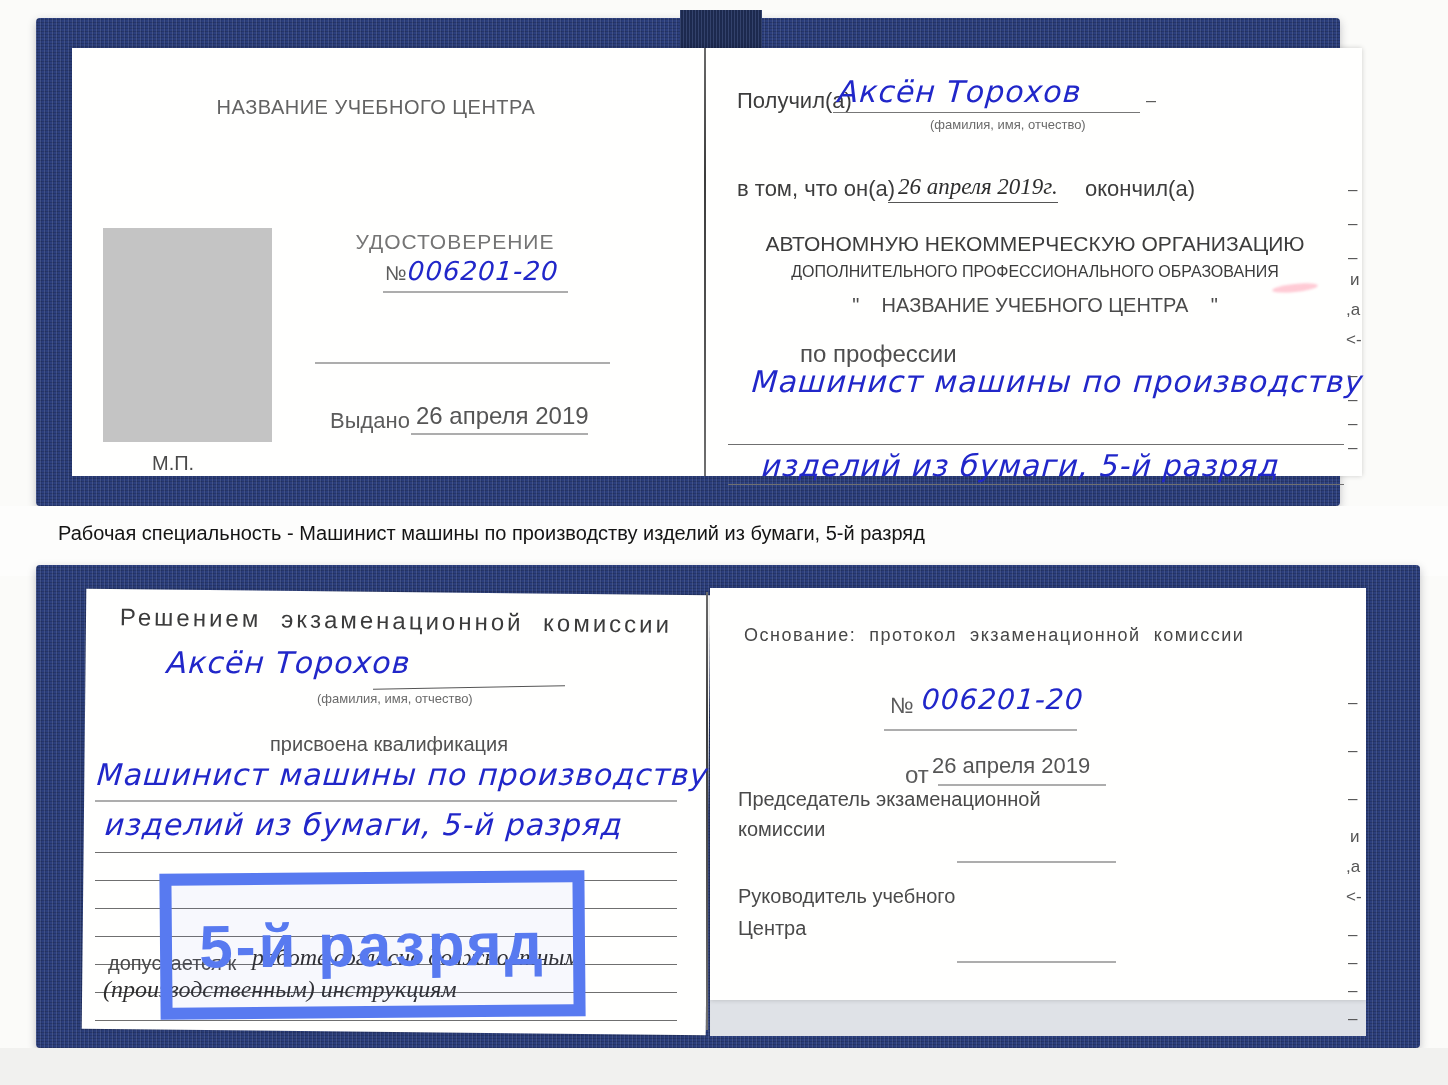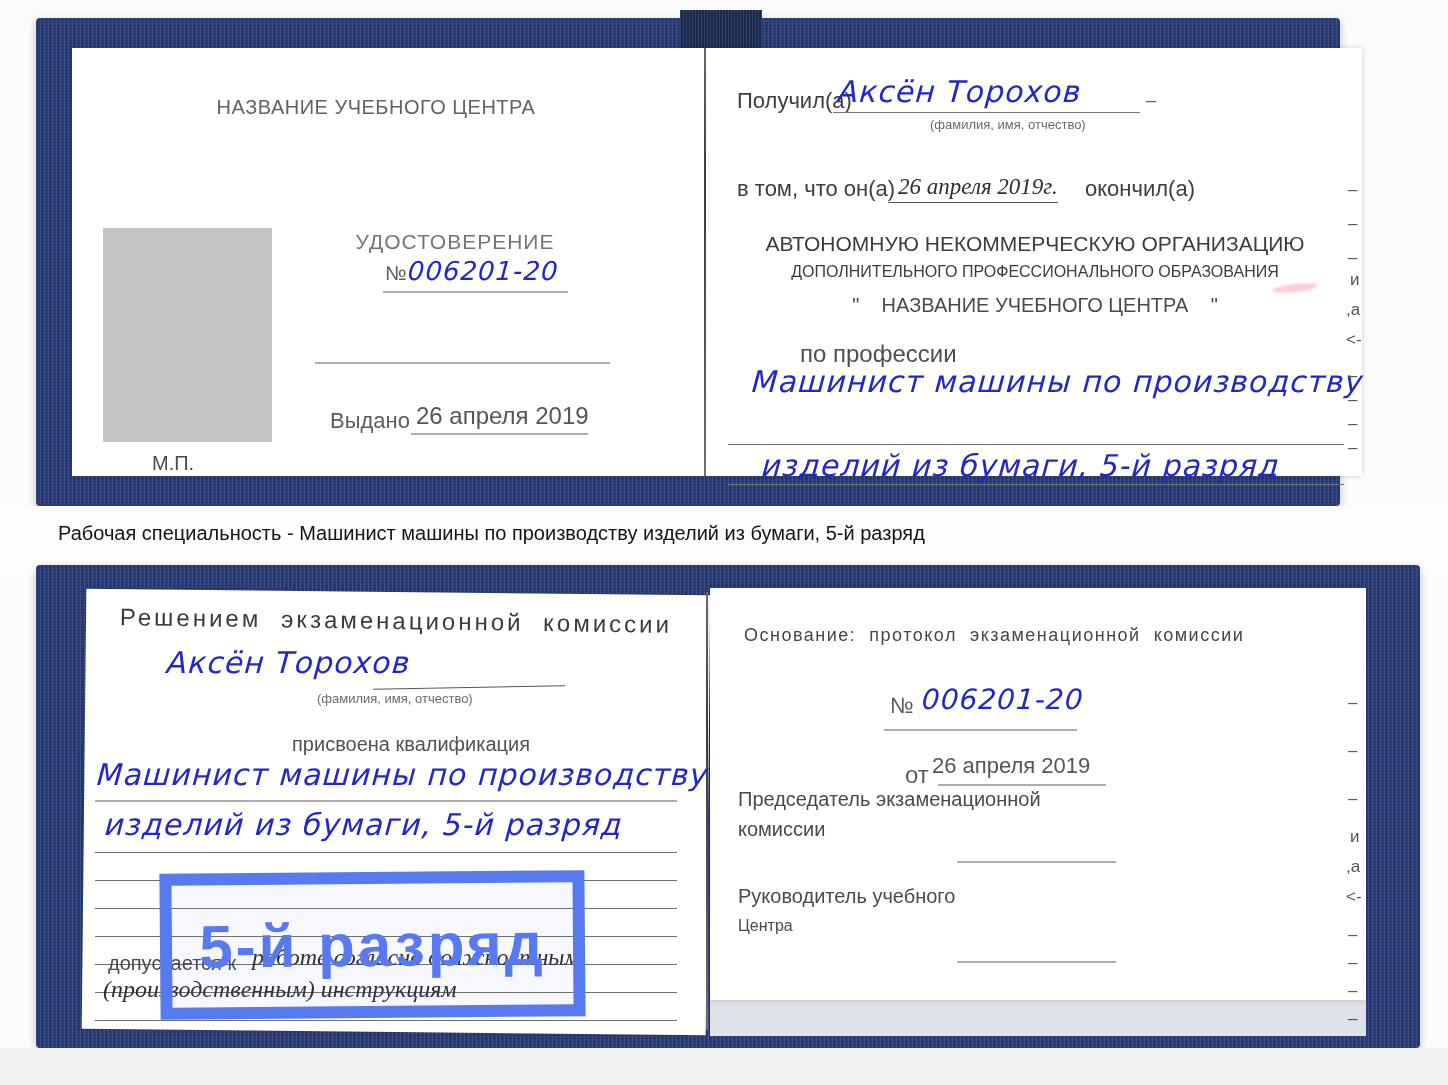--- a/index.html
+++ b/index.html
@@ -95,21 +95,21 @@
   <div class="cert" style="left:36px;top:565px;width:1384px;height:483px;">
     <div style="position:absolute;left:674px;top:23px;width:656px;height:448px;background:#dfe2e7;"></div>
     <div class="sheet" style="left:48px;top:27px;width:624px;height:440px;transform:rotate(.6deg);"></div>
     <div class="sheet" style="left:674px;top:23px;width:656px;height:412px;"></div>
     <div class="spine" style="left:670px;top:27px;height:438px;"></div>
 
     <div class="t" style="left:60px;top:42px;width:600px;text-align:center;font-size:24px;letter-spacing:3px;word-spacing:10px;color:#3b3b3b;transform:rotate(.8deg);">Решением экзаменационной комиссии</div>
     <div class="t hw" style="left:131px;top:80px;font-size:30px;">Аксён Торохов</div>
     <div class="rule-thin" style="left:337px;top:122px;width:192px;background:#555;transform:rotate(-1deg);"></div>
     <div class="t" style="left:281px;top:126px;font-size:13px;color:#6a6a6a;">(фамилия, имя, отчество)</div>
-    <div class="t" style="left:234px;top:168px;font-size:20px;color:#525252;margin-left:22px;">присвоена квалификация</div>
+    <div class="t" style="left:234px;top:168px;font-size:20px;color:#525252;">присвоена квалификация</div>
     <div class="t hw" style="left:61px;top:192px;font-size:30px;">Машинист машины по производству</div>
     <div class="rule" style="left:59px;top:235px;width:582px;"></div>
     <div class="t hw" style="left:69px;top:242px;font-size:30px;">изделий из бумаги, 5-й разряд</div>
     <div class="rule-thin" style="left:59px;top:287px;width:582px;background:#6f6f6f;"></div>
 
     <div class="rule-thin" style="left:59px;top:315px;width:582px;background:#6f6f6f;"></div>
     <div class="rule-thin" style="left:59px;top:343px;width:582px;background:#6f6f6f;"></div>
     <div class="rule-thin" style="left:59px;top:371px;width:582px;background:#6f6f6f;"></div>
     <div class="rule-thin" style="left:59px;top:399px;width:582px;background:#6f6f6f;"></div>
     <div class="rule-thin" style="left:59px;top:427px;width:582px;background:#6f6f6f;"></div>
@@ -129,21 +129,21 @@
     <div class="rule" style="left:848px;top:164px;width:193px;"></div>
     <div class="t gray" style="left:869px;top:196px;font-size:24px;">от</div>
     <div class="t" style="left:896px;top:188px;font-size:22px;color:#555;">26 апреля 2019</div>
     <div class="rule" style="left:902px;top:219px;width:168px;"></div>
 
     <div class="t" style="left:702px;top:223px;font-size:20px;color:#4a4a4a;">Председатель экзаменационной</div>
     <div class="t" style="left:702px;top:253px;font-size:20px;color:#4a4a4a;">комиссии</div>
     <div class="rule" style="left:921px;top:296px;width:159px;"></div>
 
     <div class="t" style="left:702px;top:320px;font-size:20px;color:#4a4a4a;">Руководитель учебного</div>
-    <div class="t" style="left:702px;top:352px;font-size:16px;color:#4a4a4a;">Центра</div>
+    <div class="t" style="left:702px;top:352px;font-size:20px;color:#4a4a4a;">Центра</div>
     <div class="rule" style="left:921px;top:396px;width:159px;"></div>
 
     <span class="edge-mark" style="left:1312px;top:128px;">–</span>
     <span class="edge-mark" style="left:1312px;top:176px;">–</span>
     <span class="edge-mark" style="left:1312px;top:224px;">–</span>
     <span class="edge-mark" style="left:1314px;top:262px;">и</span>
     <span class="edge-mark" style="left:1310px;top:292px;">,а</span>
     <span class="edge-mark" style="left:1310px;top:322px;">&lt;-</span>
     <span class="edge-mark" style="left:1312px;top:360px;">–</span>
     <span class="edge-mark" style="left:1312px;top:388px;">–</span>

